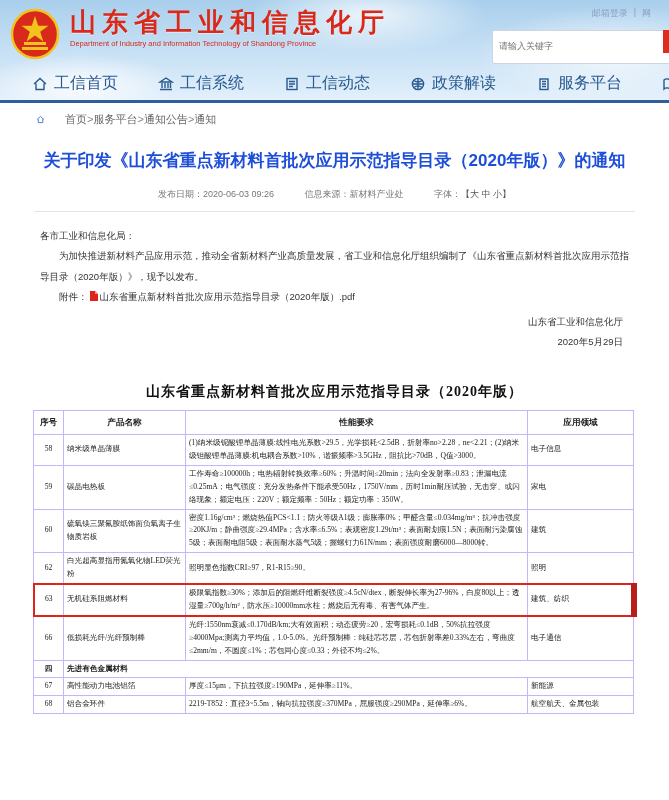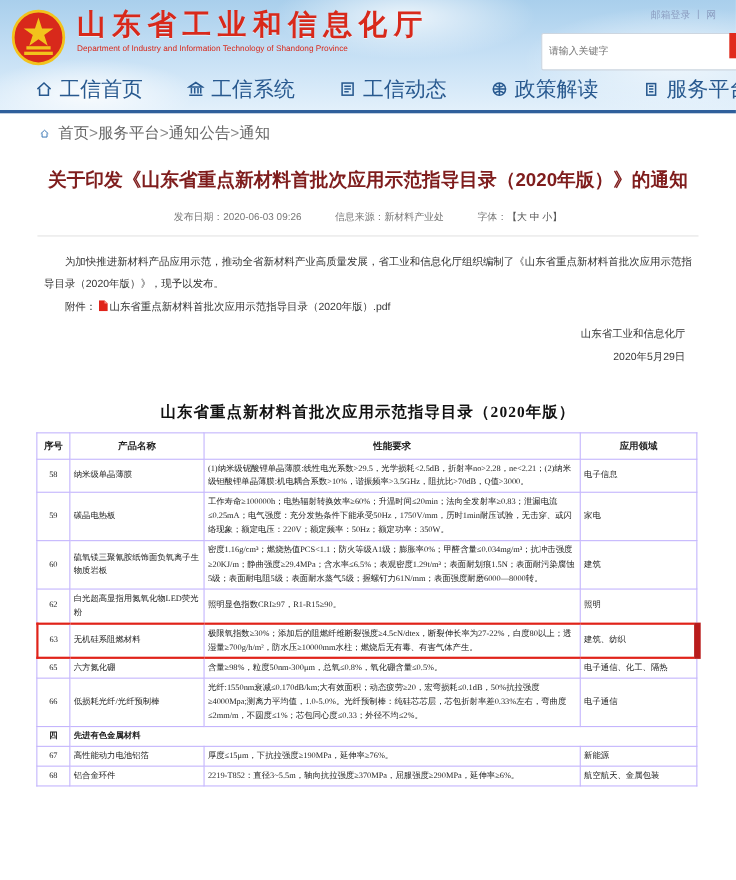--- a/index.html
+++ b/index.html
@@ -35,31 +35,31 @@
     font-size:9px; padding:16px 6px; color:#333; background:#fff; outline:none;
     font-family:Liberation Mono, monospace;
   }
   .search-btn {
     position:absolute; left:171px; top:0; width:28px; height:23px;
     background:#e02b1d; border:none; color:#fff; font-size:9px; cursor:pointer;
   }
   .nav { position:absolute; left:32px; bottom:6px; display:flex; gap:40px; white-space:nowrap; }
   .nav-item { display:flex; align-items:center; gap:6px; cursor:pointer; }
   .nav-item svg { width:16px; height:16px; }
-  .nav-label { color:#28598f; font-size:19px; font-weight:500; }
+  .nav-label { color:#28598f; font-size:16px; font-weight:500; }
   .blue-line { height:3px; background:#2f5f9b; }
   
-  .crumbs { padding:9px 0 4px 36px; font-size:14px; color:#666; display:flex; align-items:center; gap:8px; }
+  .crumbs { padding:9px 0 4px 36px; font-size:11px; color:#666; display:flex; align-items:center; gap:20px; }
   .crumbs svg { width:9px; height:9px; }
   .crumb { color:#666; cursor:pointer; }
   .crumb-sep { color:#888; }
   
   .art-title {
     margin:16px 38px 0; text-align:center; font-size:17px; font-weight:700;
-    color:#7f1d1d; line-height:1.7;
+    color:#1d4ed8; line-height:1.7;
   }
   .art-meta { text-align:center; margin-top:12px; font-size:9px; color:#777; }
   .art-meta .seg { margin:0 14px; }
   .art-meta .font-opts { color:#555; cursor:pointer; }
   .art-divider { border-top:1px solid #e3e3e3; margin:10px 34px 0; }
   .art-body { margin:14px 40px 0; font-size:9.5px; line-height:2.15; color:#333; }
   .indent { text-indent:2em; }
   .attach-line { display:block; }
   .pdf-ico { display:inline-block; vertical-align:-1px; margin:0 2px; }
   .attach-name { color:#333; cursor:pointer;text-align:right; }
@@ -175,20 +175,21 @@
     <span>信息来源：</span><span>新材料产业处</span>
   </span>
   <span class="seg">
     <span>字体：</span><span class="font-opts">【大 中 小】</span>
   </span>
 </div>
 
 <div class="art-divider"></div>
 
 <div class="art-body">
+  <div>各市工业和信息化局：</div>
   <div class="indent">为加快推进新材料产品应用示范，推动全省新材料产业高质量发展，省工业和信息化厅组织编制了《山东省重点新材料首批次应用示范指导目录（2020年版）》，现予以发布。</div>
   <div class="indent attach-line">
     <span>附件：</span><svg class="pdf-ico" width="8" height="10" viewBox="0 0 8 10">
         <path d="M0 0 h5 l3 3 v7 h-8 z" fill="#e0231a"></path>
         <path d="M5 0 l3 3 h-3 z" fill="#f5978f"></path>
       </svg><span class="attach-name">山东省重点新材料首批次应用示范指导目录（2020年版）.pdf</span>
   </div>
 </div>
 
 <div class="sig-block">
@@ -234,43 +235,37 @@
       </tr>
       <tr>
         <td class="c-no">62</td>
         <td>白光超高显指用氮氧化物LED荧光粉</td>
         <td>照明显色指数CRI≥97，R1-R15≥90。</td>
         <td>照明</td>
       </tr>
       <tr class="hl">
         <td class="c-no">63</td>
         <td>无机硅系阻燃材料</td>
-        <td>极限氧指数≥30%；添加后的阻燃纤维断裂强度≥4.5cN/dtex，断裂伸长率为27-22%，白度80以上；透湿量≥700g/h/m²，防水压≥10000mm水柱；燃烧后无有毒、有害气体产生。</td>
+        <td>极限氧指数≥30%；添加后的阻燃纤维断裂强度≥4.5cN/dtex，断裂伸长率为27-96%，白度80以上；透湿量≥700g/h/m²，防水压≥10000mm水柱；燃烧后无有毒、有害气体产生。</td>
         <td>建筑、纺织</td>
-      </tr>
-      <tr>
-        <td class="c-no">65</td>
-        <td>六方氮化硼</td>
-        <td>含量≥98%，粒度50nm-300μm，总氧≤0.8%，氧化硼含量≤0.5%。</td>
-        <td>电子通信、化工、隔热</td>
       </tr>
       <tr>
         <td class="c-no">66</td>
         <td>低损耗光纤/光纤预制棒</td>
         <td>光纤:1550nm衰减≤0.170dB/km;大有效面积；动态疲劳≥20，宏弯损耗≤0.1dB，50%抗拉强度≥4000Mpa;测离力平均值，1.0-5.0%。光纤预制棒：纯硅芯芯层，芯包折射率差0.33%左右，弯曲度≤2mm/m，不圆度≤1%；芯包同心度≤0.33；外径不均≤2%。</td>
         <td>电子通信</td>
       </tr>
       <tr>
         <td class="c-no c-sec">四</td>
         <td class="c-sec" colspan="3">先进有色金属材料</td>
       </tr>
       <tr>
         <td class="c-no">67</td>
         <td>高性能动力电池铝箔</td>
-        <td>厚度≤15μm，下抗拉强度≥190MPa，延伸率≥76%。</td>
+        <td>厚度≤15μm，下抗拉强度≥190MPa，延伸率≥11%。</td>
         <td>新能源</td>
       </tr>
       <tr>
         <td class="c-no">68</td>
         <td>铝合金环件</td>
         <td>2219-T852：直径3~5.5m，轴向抗拉强度≥370MPa，屈服强度≥290MPa，延伸率≥6%。</td>
         <td>航空航天、金属包装</td>
       </tr>
     </tbody>
 </table>

